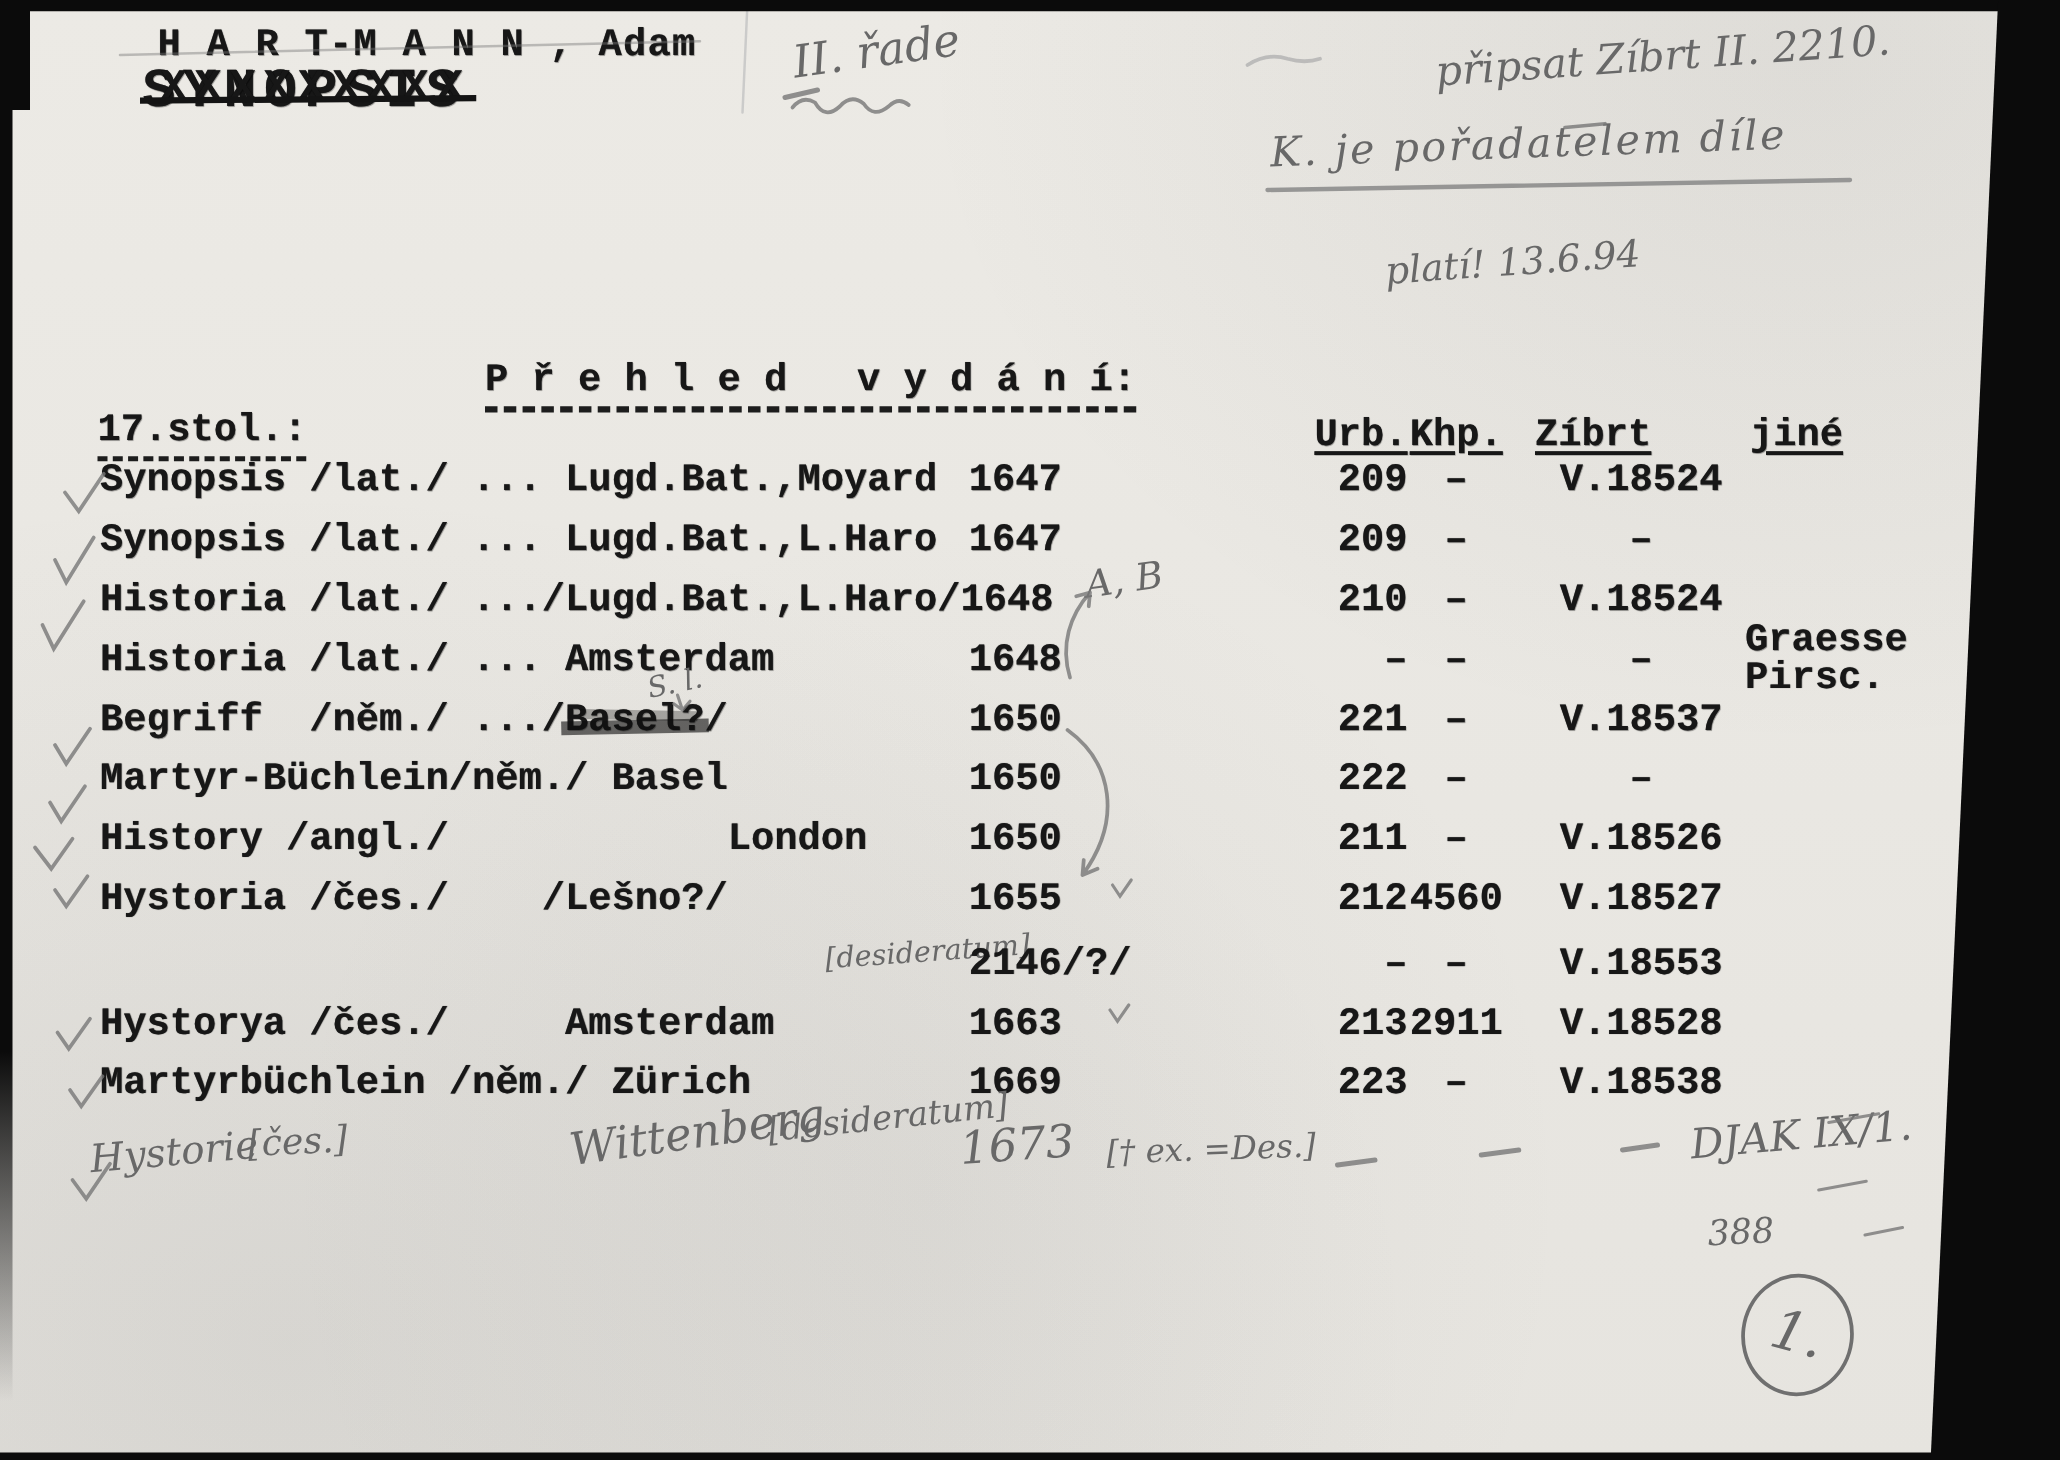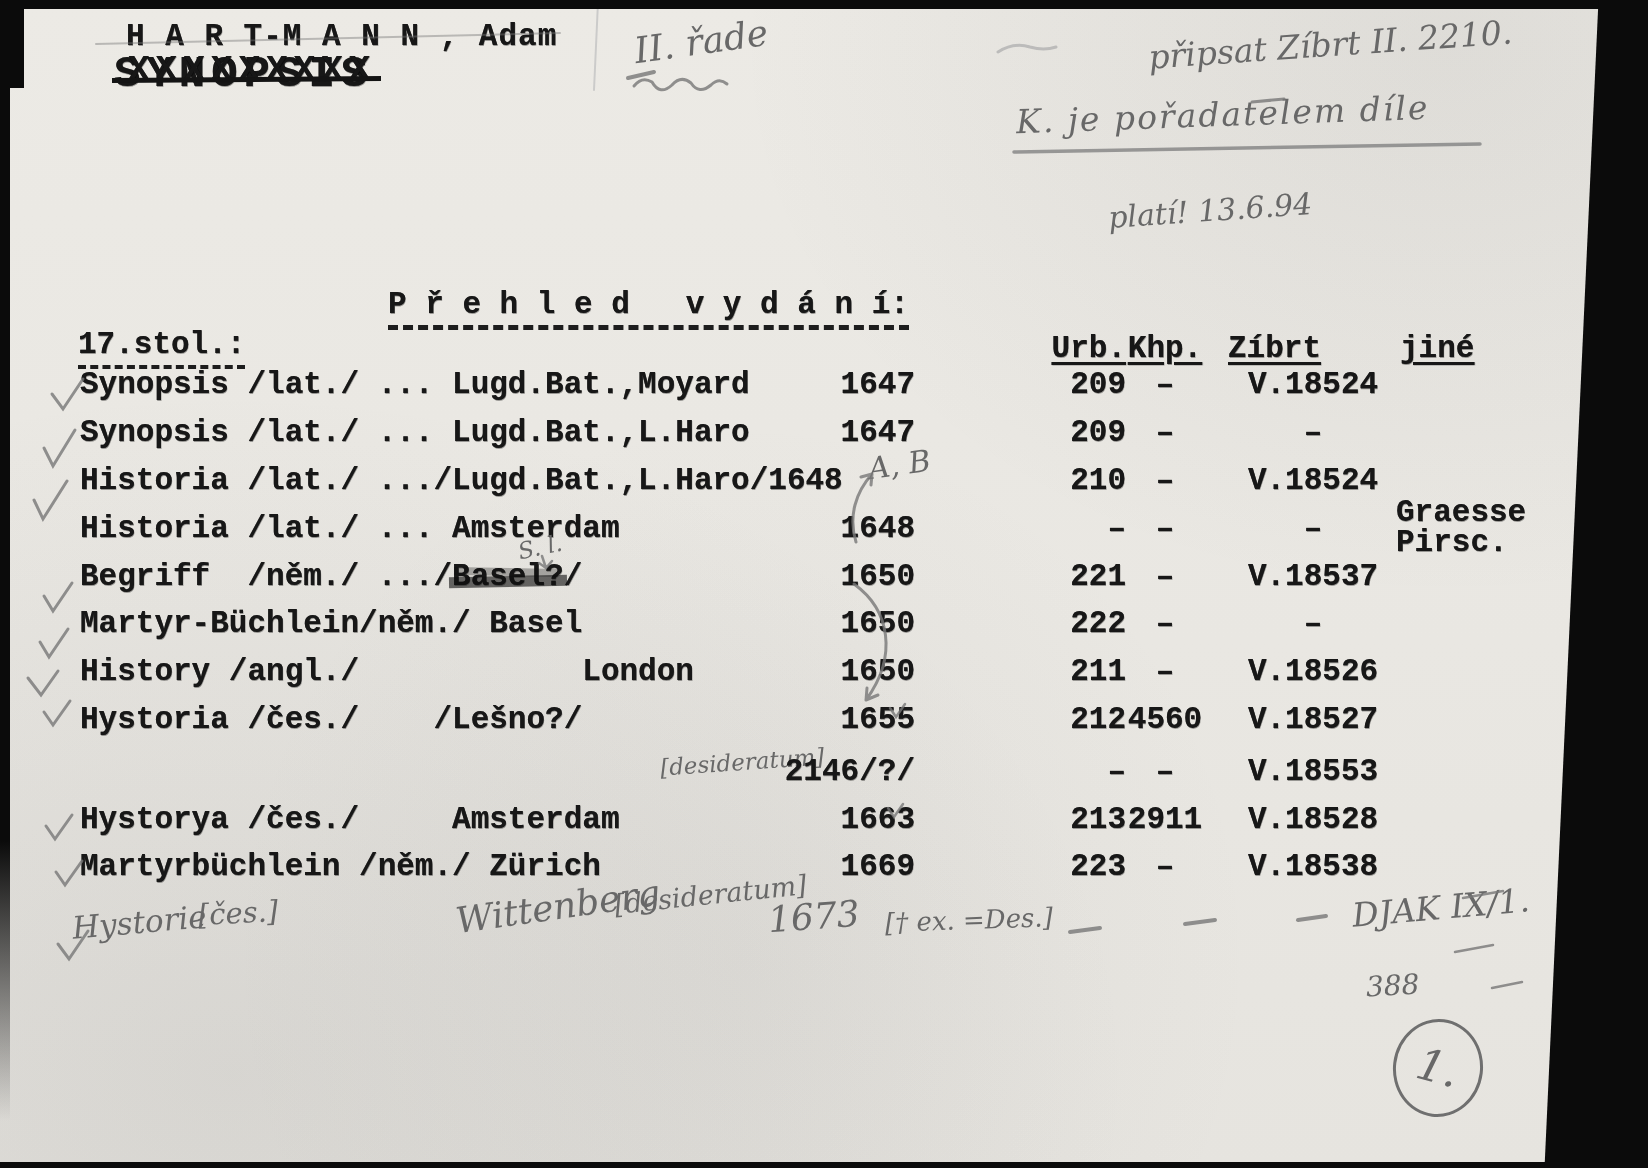--- a/index.html
+++ b/index.html
@@ -11,21 +11,21 @@
     linear-gradient(180deg,#eceae5 0%,#e9e7e2 55%,#e6e4df 100%);}
   .abs{position:absolute;}
   .typed{font-family:"Liberation Mono","DejaVu Sans Mono",monospace;font-weight:bold;
     color:#171717;white-space:pre;font-size:31px;line-height:1.1;
     text-shadow:0 0 0.6px rgba(0,0,0,0.55), 0.5px 0.5px 0.6px rgba(0,0,0,0.35);}
   .hw{font-family:"DejaVu Serif","Liberation Serif",serif;font-style:italic;color:#686868;
     white-space:pre;line-height:1;}
   .row{position:absolute;left:0;width:100%;height:44px;}
   .cell{position:absolute;top:0;}
   .c-entry{left:80px;}
-  .c-year{left:775px;width:140px;text-align:right;}
+  .c-year{left:775px;width:140px;}
   .c-urb{left:1048px;width:78px;text-align:right;}
   .c-khp{left:1124px;width:82px;text-align:center;}
   .c-zibrt{left:1236px;width:154px;text-align:center;}
   .c-jine{left:1396px;}
   .underlined{text-decoration:underline;text-decoration-thickness:3px;text-underline-offset:5px;}
   .dashed-underline{border-bottom:5px dashed #1d1d1d;padding-bottom:3px;}
   .struck{position:relative;display:inline-block;}
   .struck::after{content:"";position:absolute;left:-3px;right:-3px;top:46%;height:11px;
     background:rgba(14,14,14,0.6);transform:rotate(-1.2deg);}
   .struck::before{content:"";position:absolute;left:2px;right:6px;top:22%;height:8px;

